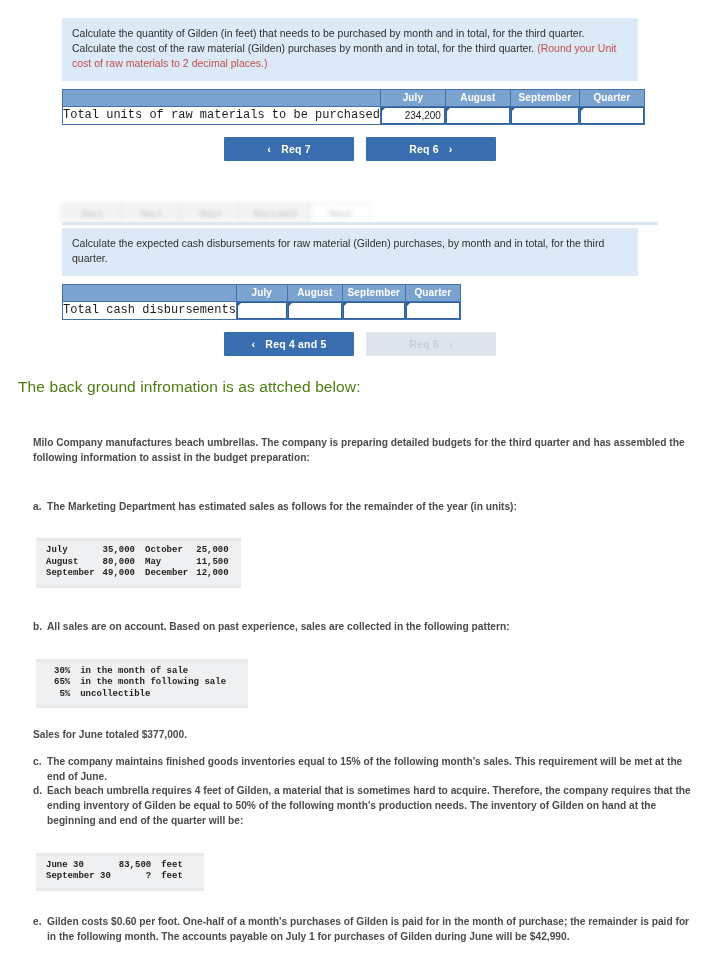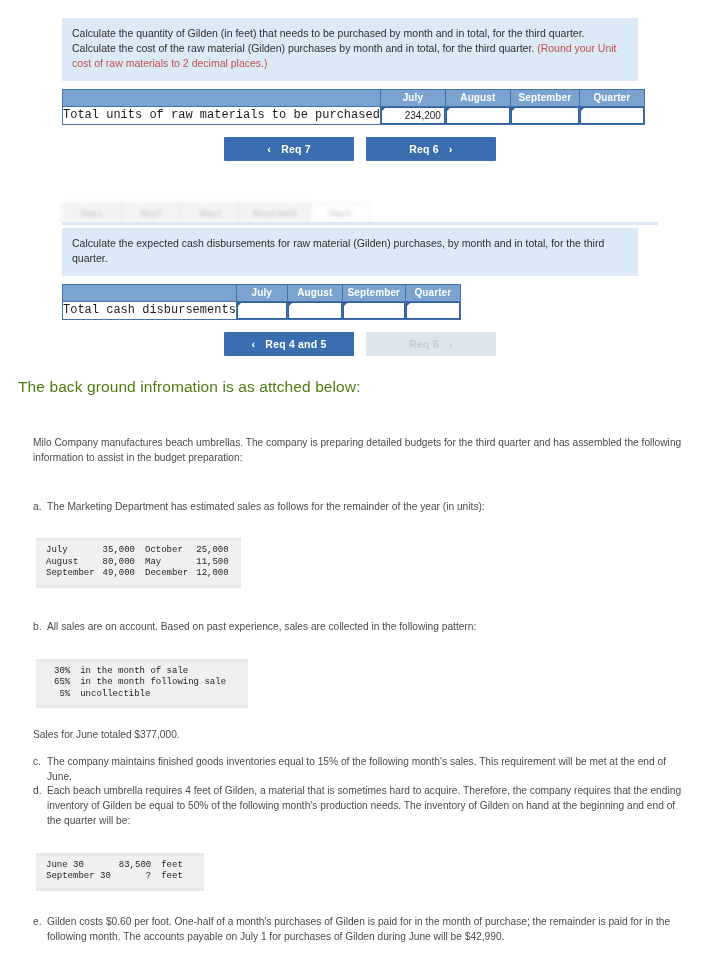--- a/index.html
+++ b/index.html
@@ -189,20 +189,21 @@
 
   
   #doc-body {
     position: absolute;
     left: 0;
     top: 436px;
     width: 720px;
     font-size: 10.2px;
     line-height: 1.45;
     color: #4b4b4b;
+    font-weight: bold;
   }
   #doc-body p {
     margin: 0 0 0 0;
     padding: 0 28px 0 33px;
   }
   .para-intro { margin-bottom: 14px !important; }
   .list-item {
     display: flex;
     padding: 0 28px 0 33px;
     margin: 0;

